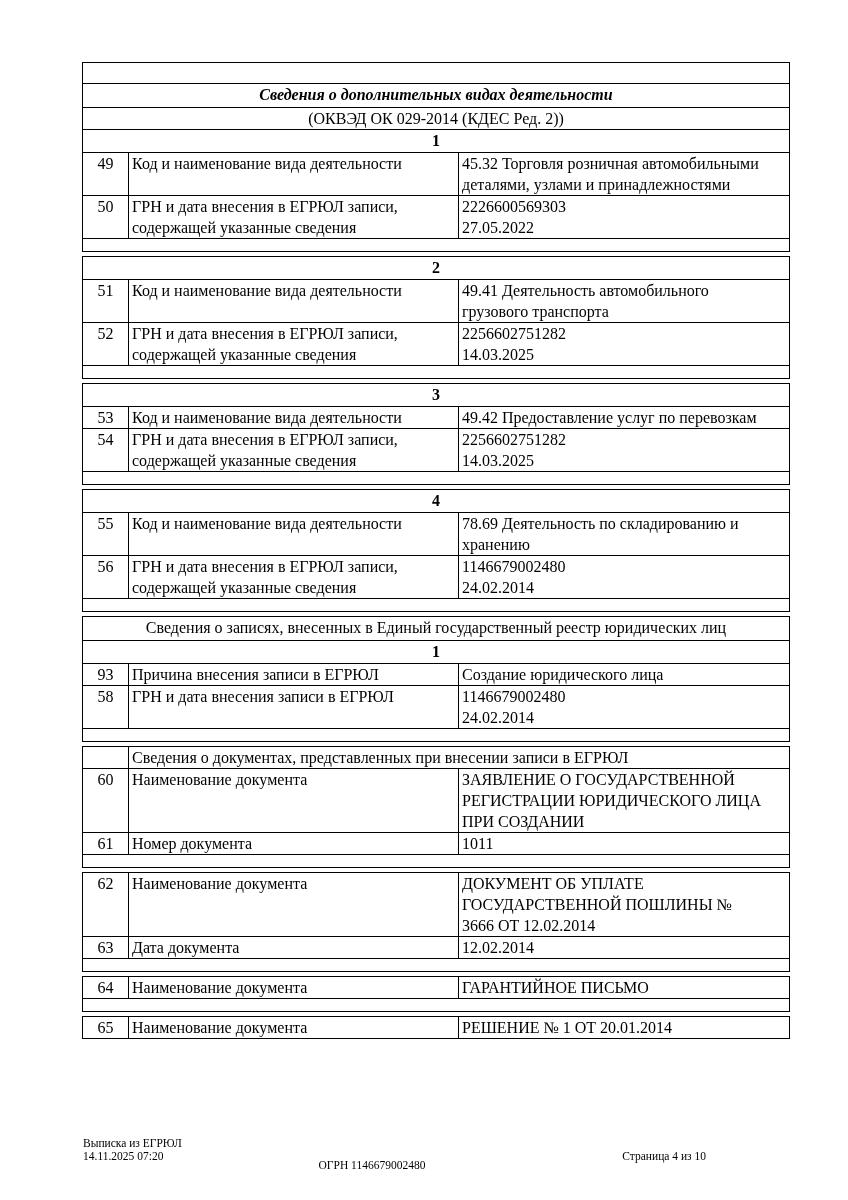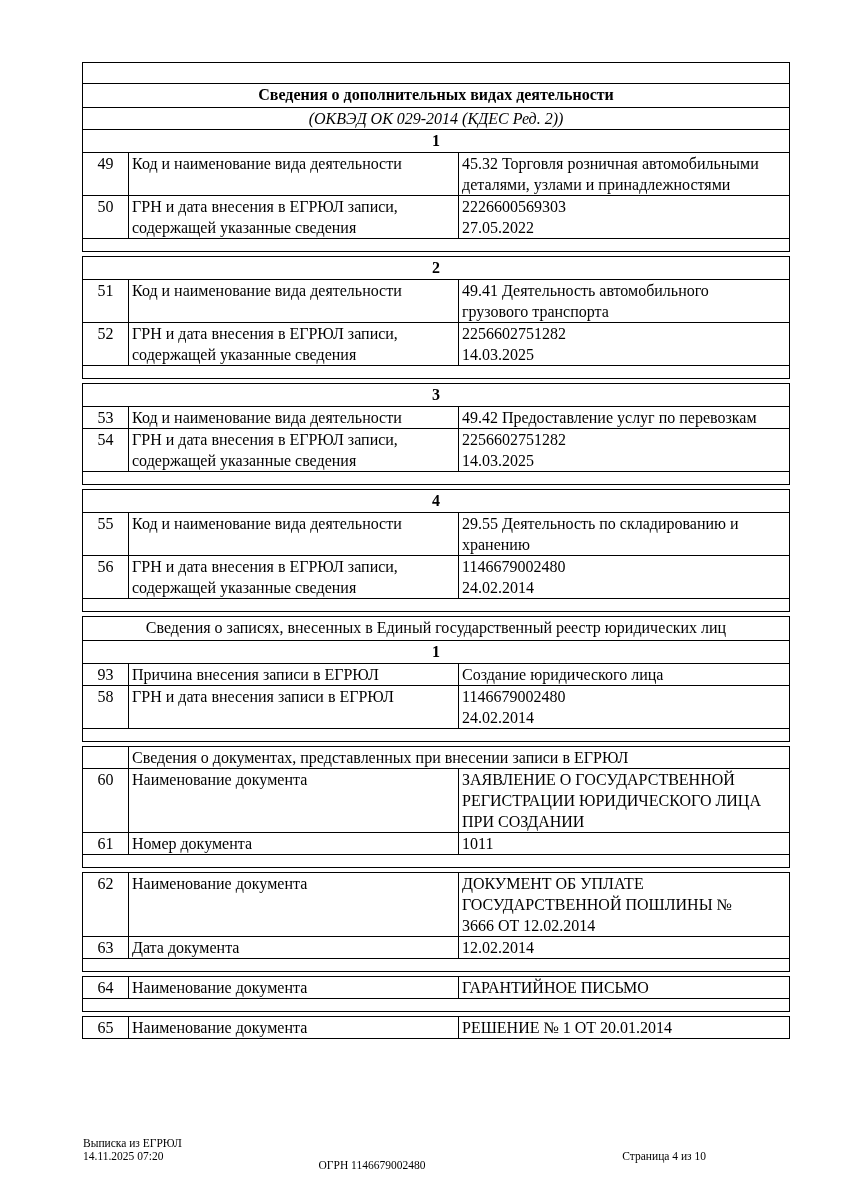--- a/index.html
+++ b/index.html
@@ -13,22 +13,22 @@
     border-collapse:collapse; table-layout:fixed; width:707px;
     margin:0 0 4px 0;
   }
   .tbl td {
     border:1px solid #000; font-size:16px; line-height:21px;
     padding:0 3px; vertical-align:top; white-space:pre-line; overflow:hidden;
   }
   .c-num { text-align:center; padding:0 1px; }
   .r-empty td { height:20px; }
   .r-spacer td { height:12px; }
-  .t-title { font-weight:bold; text-align:center; height:23px; }
-  .t-subtitle { font-style:italic; text-align:center; height:21px; }
+  .t-title { font-weight:bold; font-style:italic; text-align:center; height:23px; }
+  .t-subtitle { text-align:center; height:21px; }
   .t-num { font-weight:bold; text-align:center; height:22px; }
   .t-sectitle { font-weight:normal; text-align:center; height:23px; }
   .footer { position:absolute; top:1137px; left:0; width:744px; height:32px;
             font-size:11.5px; line-height:13px; }
   .f-left { position:absolute; left:83px; top:0; }
   .f-center { position:absolute; left:0; top:22px; width:100%; text-align:center; }
   .f-right { position:absolute; right:38px; top:13px; }
 </style>
 </head>
 <body>
@@ -137,21 +137,21 @@
           <col style="width:330px">
           <col style="width:331px">
         </colgroup>
       <tbody>
           <tr>
         <td colspan="3" class="t-num">4</td>
       </tr>
       <tr>
         <td class="c-num">55</td>
         <td>Код и наименование вида деятельности</td>
-        <td>29.55 Деятельность по складированию и
+        <td>78.69 Деятельность по складированию и
 хранению</td>
       </tr>
       <tr>
         <td class="c-num">56</td>
         <td>ГРН и дата внесения в ЕГРЮЛ записи,
 содержащей указанные сведения</td>
         <td>1146679002480
 24.02.2014</td>
       </tr>
       <tr class="r-spacer">

